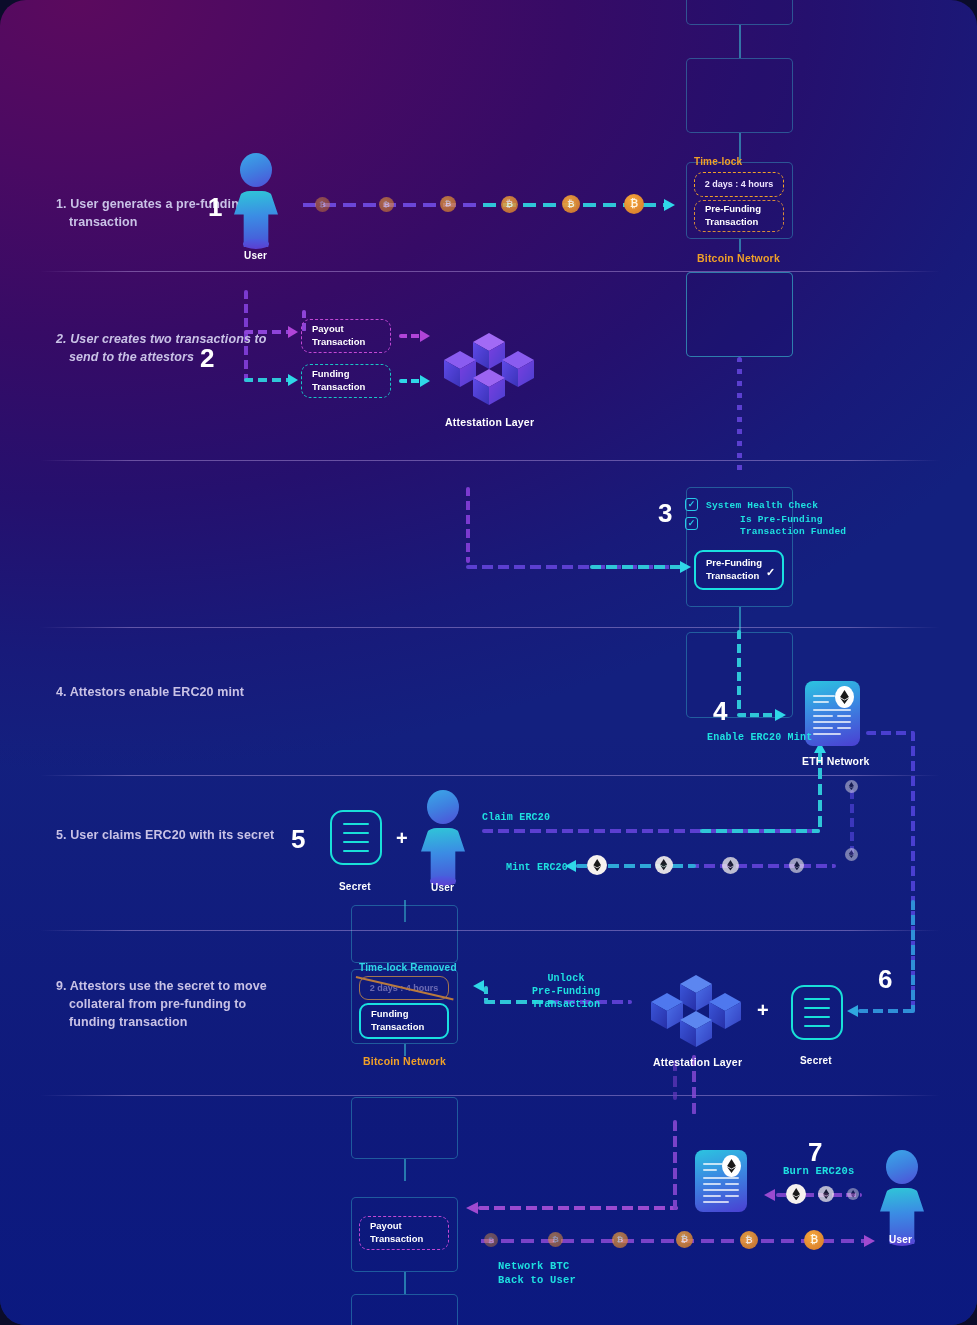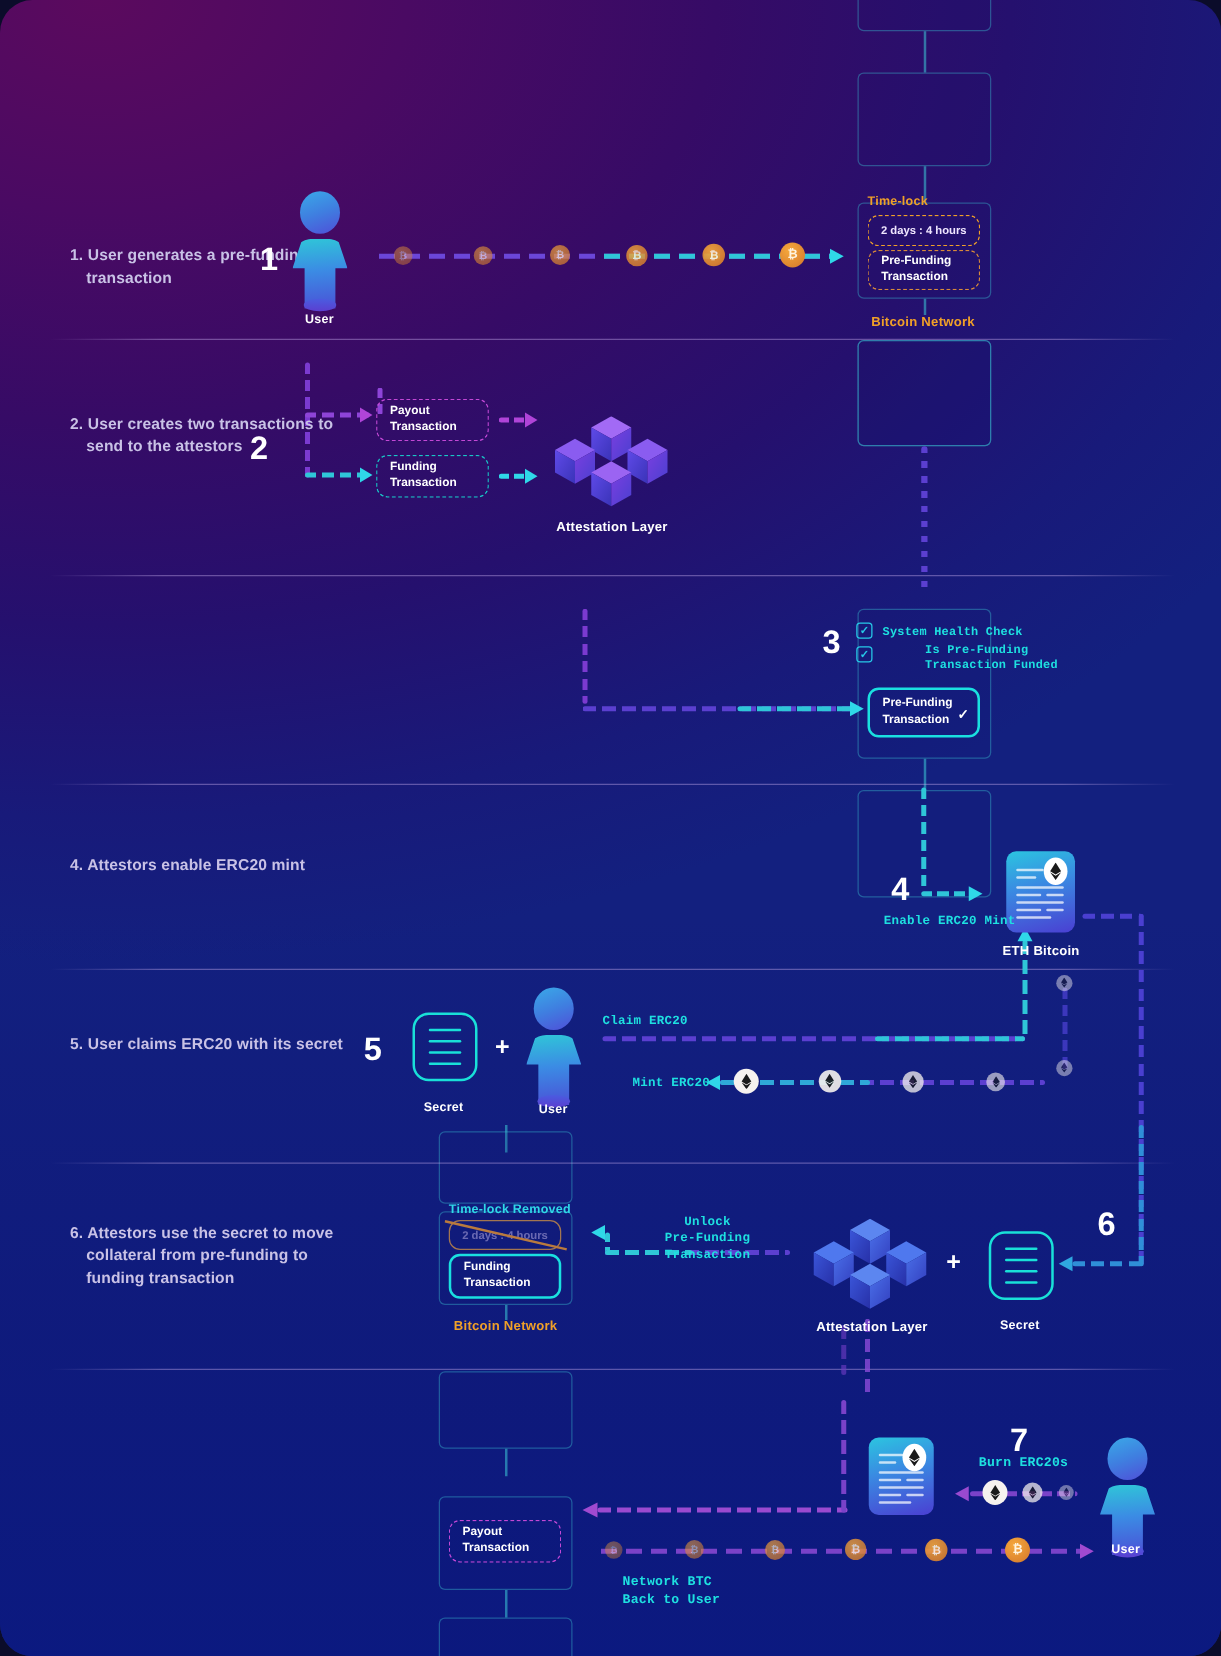--- a/index.html
+++ b/index.html
@@ -170,24 +170,24 @@
 
 
   <div class="divider" style="top:271px;"></div>
   <div class="divider" style="top:460px;"></div>
   <div class="divider" style="top:627px;"></div>
   <div class="divider" style="top:775px;"></div>
   <div class="divider" style="top:930px;"></div>
   <div class="divider" style="top:1095px;"></div>
 
   <div class="step-text" style="left:56px; top:195px;">1.  User generates a pre-funding transaction</div>
-  <div class="step-text" style="left:56px; top:330px;">2. User creates two transactions to send to the attestors</div>
+  <div class="step-text" style="left:56px; top:330px;font-style:italic;">2. User creates two transactions to send to the attestors</div>
   <div class="step-text" style="left:56px; top:683px;">4. Attestors enable ERC20 mint</div>
   <div class="step-text" style="left:56px; top:826px;">5. User claims ERC20 with its secret</div>
-  <div class="step-text" style="left:56px; top:977px;">6. Attestors use the secret to move collateral from pre-funding to funding transaction</div>
+  <div class="step-text" style="left:56px; top:977px;">9. Attestors use the secret to move collateral from pre-funding to funding transaction</div>
 
   <div class="bignum" style="left:208px; top:194px;">1</div>
 
   <div class="person" style="left:230px; top:153px; width:52px; height:96px;">
     <div class="head"></div>
     <div class="body"></div>
     <div class="base"></div>
   </div>
   <div class="lbl white" style="left:244px; top:249px;">User</div>
 
@@ -351,21 +351,21 @@
     <div class="ln" style="left:8px; top:14px; width:22px;"></div>
     <div class="ln" style="left:8px; top:20px; width:16px;"></div>
     <div class="ln" style="left:8px; top:28px; width:38px;"></div>
     <div class="ln" style="left:8px; top:34px; width:20px;"></div>
     <div class="ln" style="left:32px; top:34px; width:14px;"></div>
     <div class="ln" style="left:8px; top:40px; width:38px;"></div>
     <div class="ln" style="left:8px; top:46px; width:20px;"></div>
     <div class="ln" style="left:32px; top:46px; width:14px;"></div>
     <div class="ln" style="left:8px; top:52px; width:28px;"></div>
   </div>
-  <div class="lbl white" style="left:802px; top:755px; font-size:10.5px;">ETH Bitcoin</div>
+  <div class="lbl white" style="left:802px; top:755px; font-size:10.5px;">ETH Network</div>
 
   <div class="dash-h" style="left:866px; top:731px; width:48px;
     background:repeating-linear-gradient(90deg,#4a3fd0 0 10px, transparent 10px 15px);"></div>
   <div class="dash-v" style="left:911px; top:731px; height:282px;
     background:repeating-linear-gradient(180deg,#4a3fd0 0 10px, transparent 10px 15px);"></div>
   <div class="dash-v" style="left:911px; top:900px; height:113px;
     background:repeating-linear-gradient(180deg,#2f8fd8 0 10px, transparent 10px 15px);"></div>
 
   <div class="bignum" style="left:291px; top:826px;">5</div>
 

